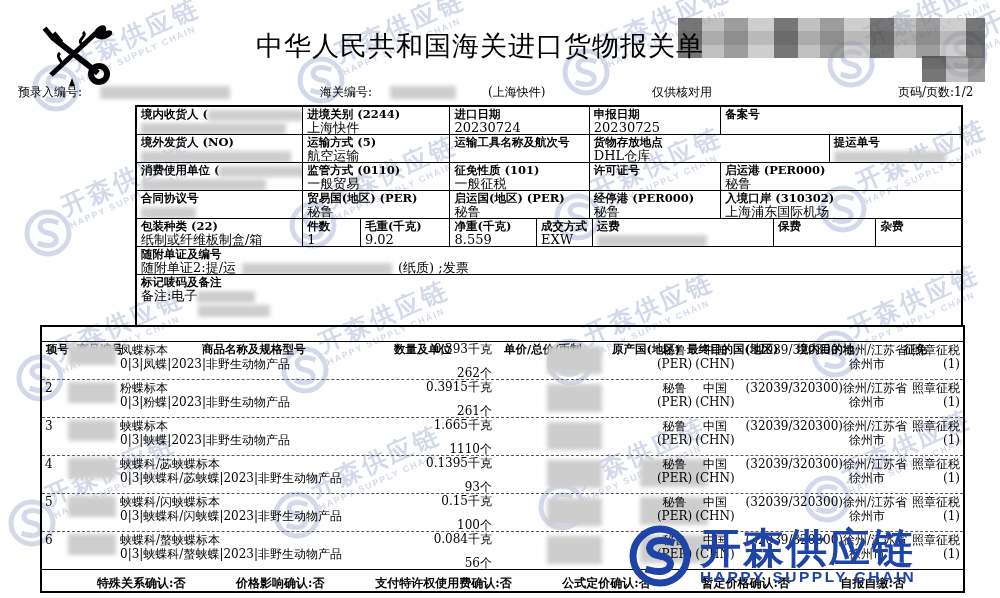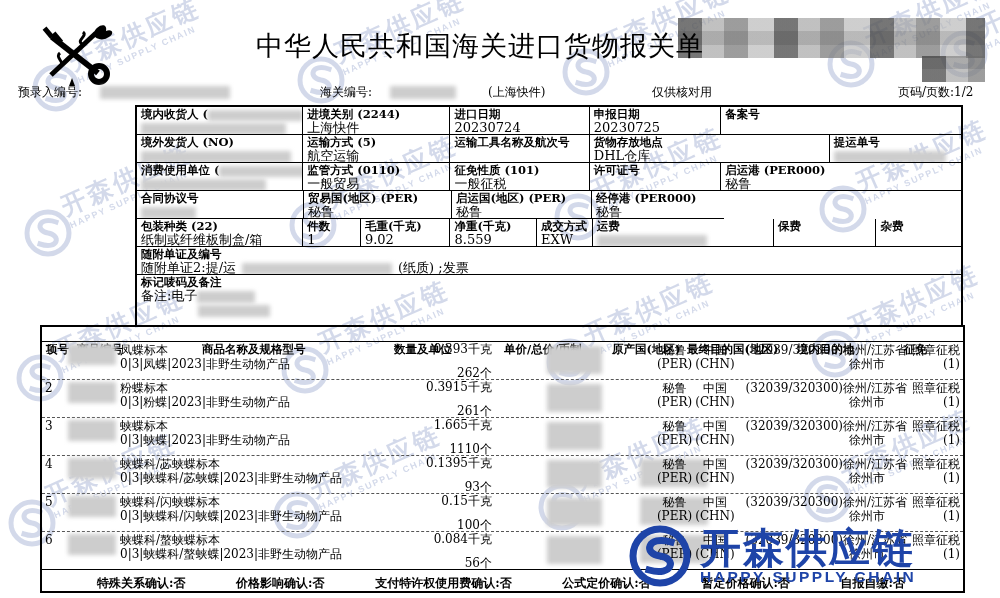--- a/index.html
+++ b/index.html
@@ -333,20 +333,24 @@
         <div class="val">秘鲁</div>
     </div>
     <div class="gcell" style="width:140px">
       <div class="lbl">启运国(地区) (PER)</div>
         <div class="val">秘鲁</div>
     </div>
     <div class="gcell" style="width:132px">
       <div class="lbl">经停港 (PER000)</div>
         <div class="val">秘鲁</div>
     </div>
+    <div class="gcell" style="width:241px">
+      <div class="lbl">入境口岸 (310302)</div>
+        <div class="val">上海浦东国际机场</div>
+    </div>
   </div>
   <div class="grow">
     <div class="gcell" style="width:167px">
       <div class="lbl">包装种类 (22)</div>
         <div class="val">纸制或纤维板制盒/箱</div>
     </div>
     <div class="gcell" style="width:58px">
       <div class="lbl">件数</div>
         <div class="val">1</div>
     </div>

